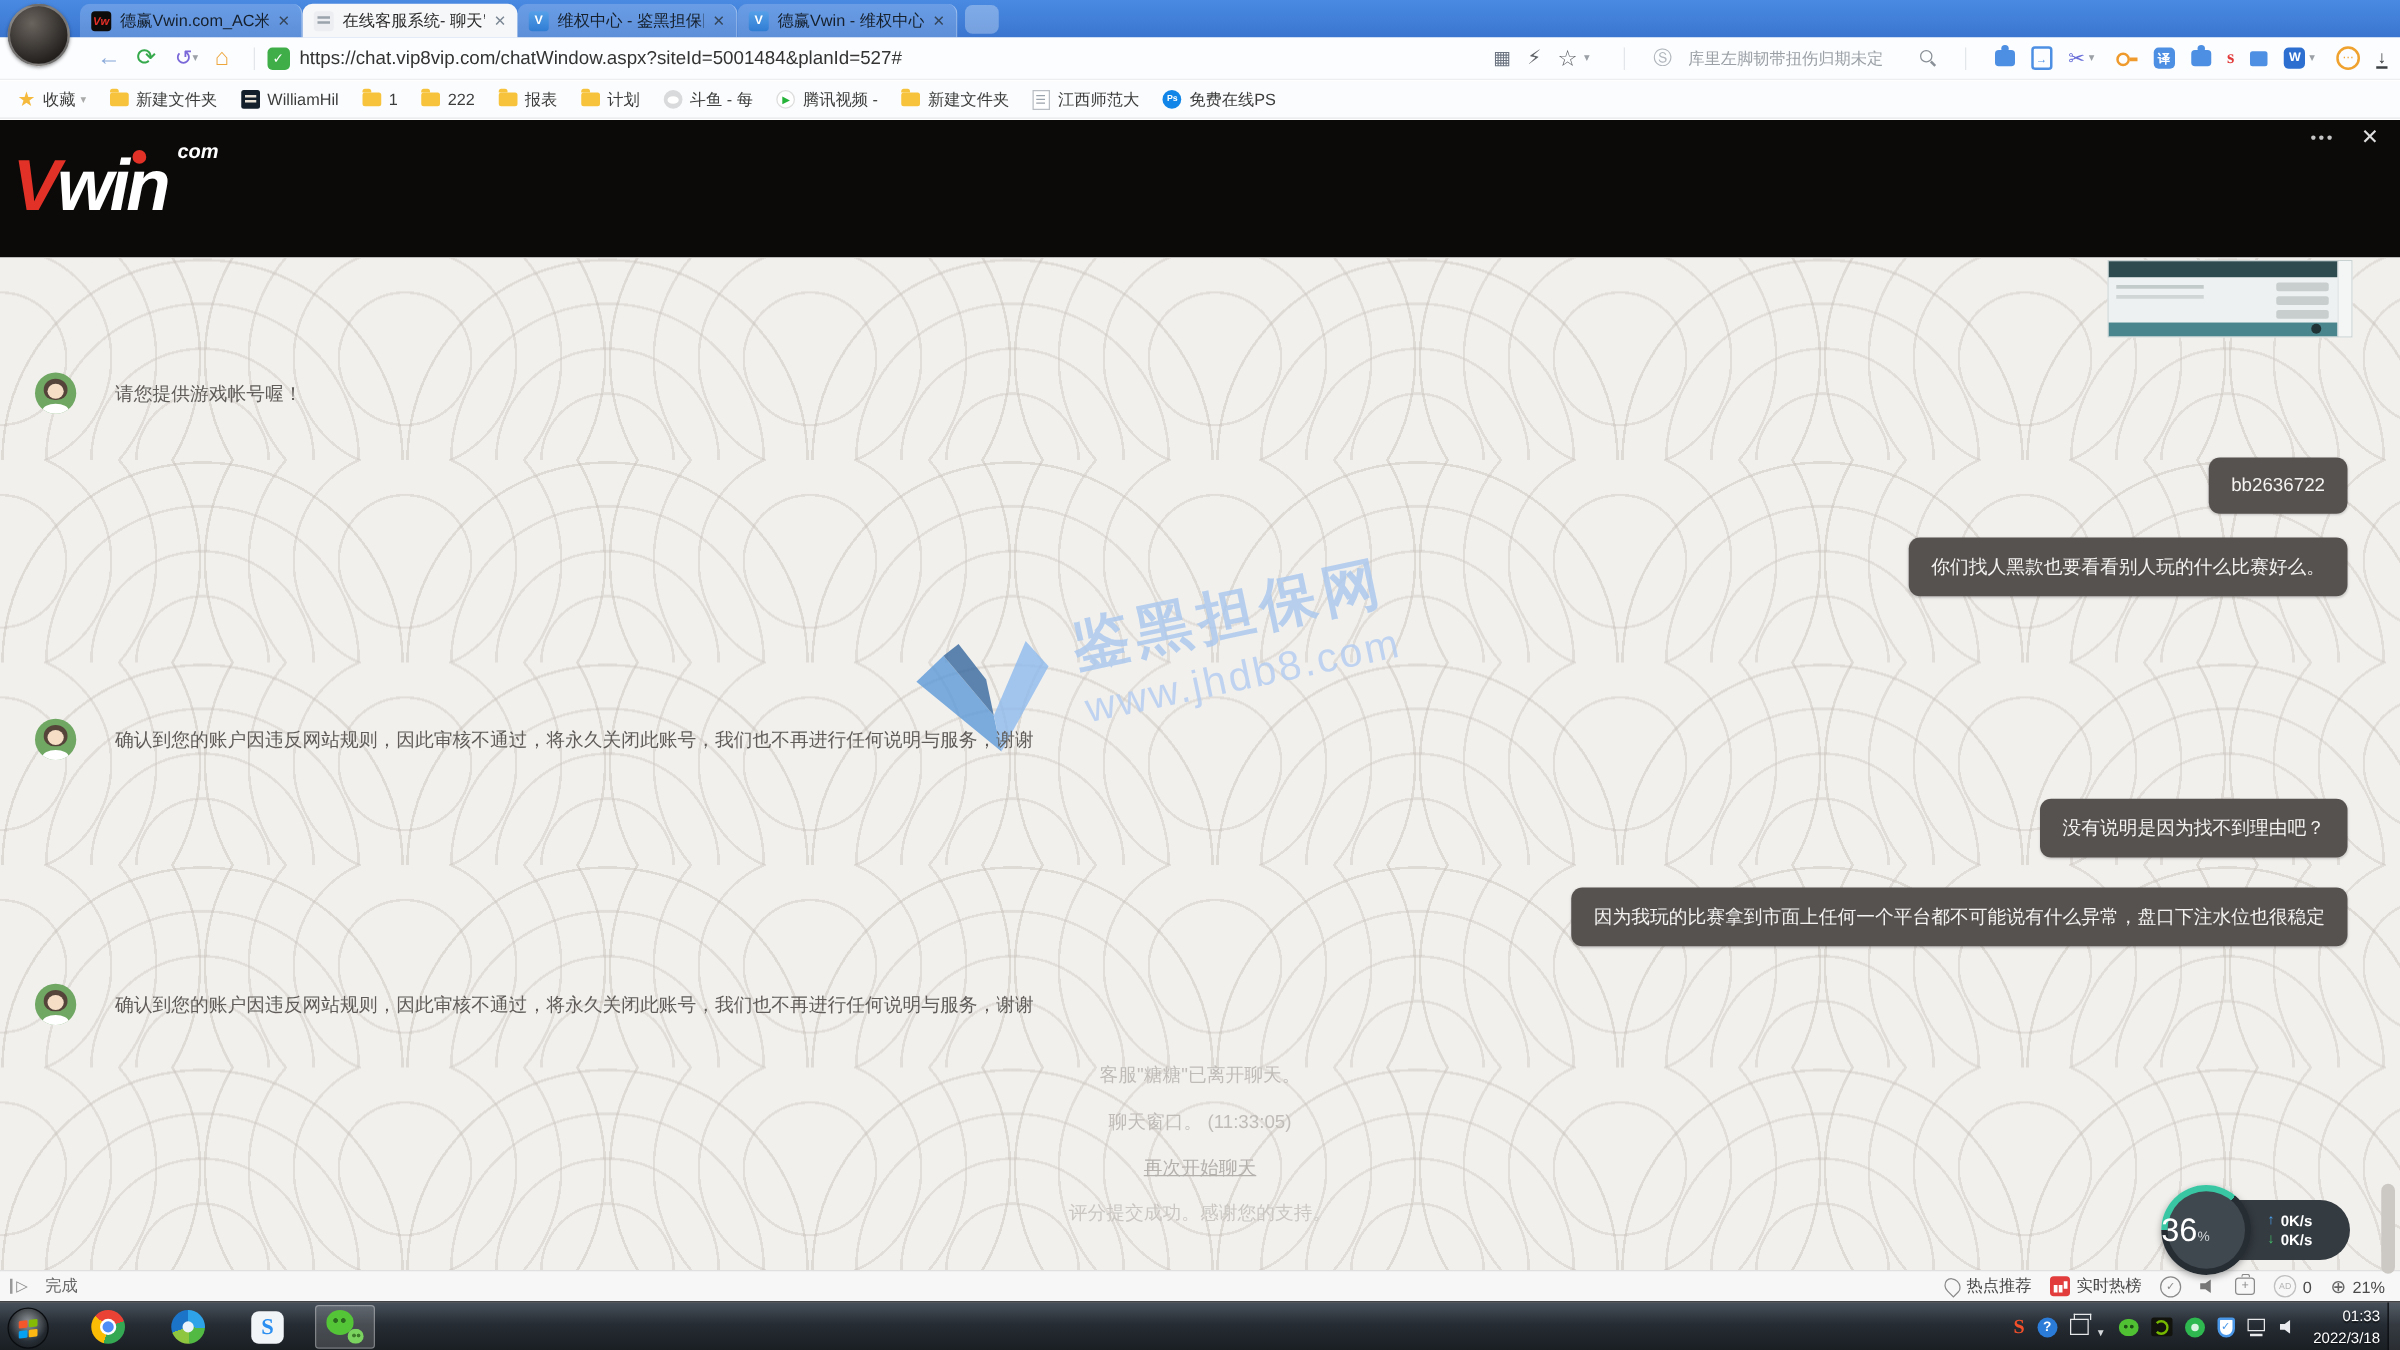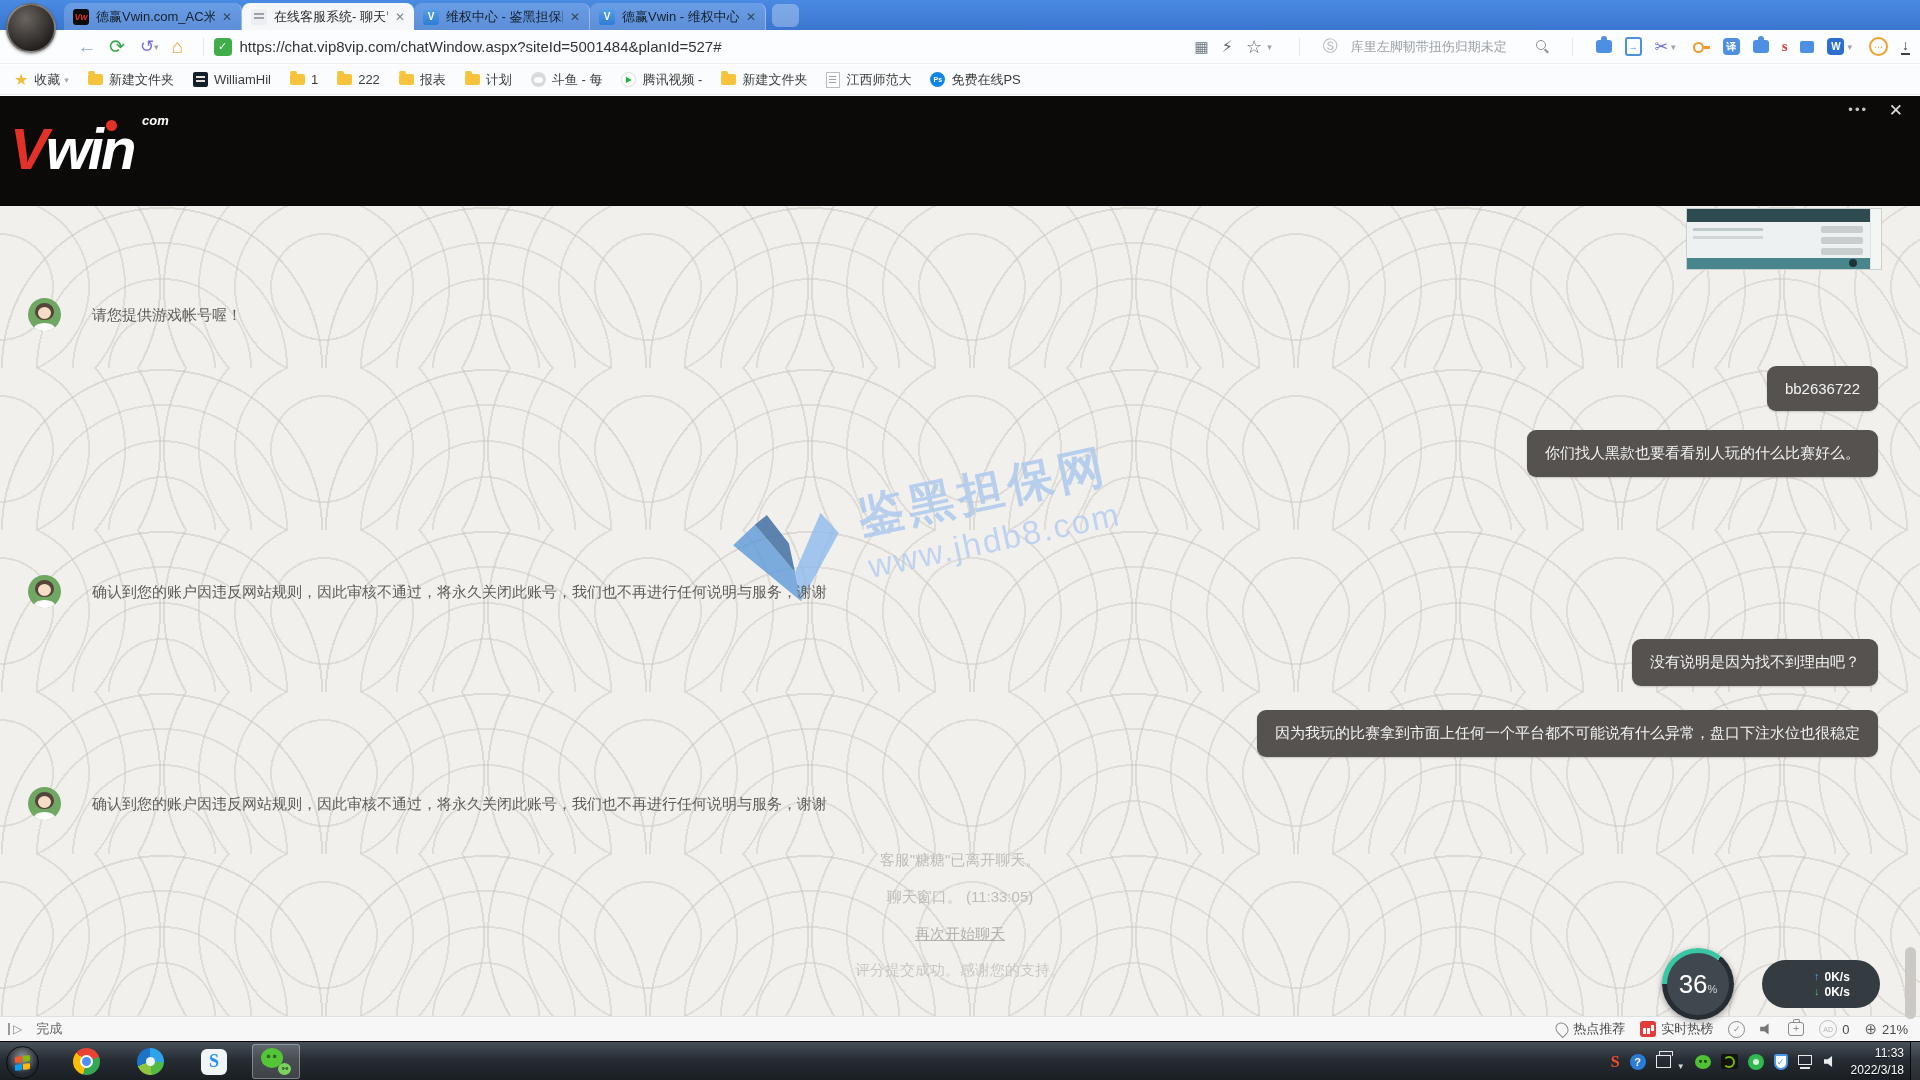--- a/index.html
+++ b/index.html
@@ -86,21 +86,21 @@
   .fv-doc{width:12px;height:14px;background:#fff;border:1px solid #b9bec4;position:relative;flex:none;}
   .fv-doc::before{content:"";position:absolute;left:2px;top:3px;width:7px;height:1.5px;background:#9aa2ab;box-shadow:0 3px 0 #9aa2ab,0 6px 0 #9aa2ab;}
   .fv-ps{width:15px;height:15px;border-radius:50%;background:#1186e8;color:#fff;font-size:7px;font-weight:bold;
          display:flex;align-items:center;justify-content:center;flex:none;}
   
   .sitehdr{position:absolute;top:96px;left:0;right:0;height:110px;background:#0c0a09;}
   .logo{position:absolute;left:10px;top:24px;font-style:italic;font-weight:bold;line-height:1;cursor:pointer;}
   .logo .lv{font-size:58px;color:#e23127;letter-spacing:-3px;}
   .logo .lr{font-size:58px;color:#fff;letter-spacing:-3px;}
   .logo .ldot{position:absolute;left:96px;top:0;width:11px;height:11px;border-radius:50%;background:#e23127;}
-  .logo .ltld{position:absolute;left:132px;top:-6px;font-size:13px;color:#fff;}
+  .logo .ltld{position:absolute;left:132px;top:-6px;font-size:16px;color:#fff;}
   .hdots{position:absolute;right:52px;top:6px;color:#c4c4c4;font-size:13px;letter-spacing:2px;cursor:pointer;}
   .hclose{position:absolute;right:17px;top:4px;color:#dedede;font-size:17px;cursor:pointer;}
   
   .chat{position:absolute;top:206px;left:0;right:0;height:810px;background-color:#f2f0ed;overflow:visible;
     background-image:
       radial-gradient(circle at 50% 100%, transparent 0 52px, rgba(201,195,188,.42) 52px 54px, transparent 54px 88px, rgba(201,195,188,.42) 88px 90px, transparent 90px 124px, rgba(201,195,188,.42) 124px 126px, transparent 126px 159px, rgba(201,195,188,.5) 159px 161px, transparent 161px),
       radial-gradient(circle at 0% 50%, transparent 0 52px, rgba(201,195,188,.42) 52px 54px, transparent 54px 88px, rgba(201,195,188,.42) 88px 90px, transparent 90px 124px, rgba(201,195,188,.42) 124px 126px, transparent 126px 159px, rgba(201,195,188,.5) 159px 161px, transparent 161px),
       radial-gradient(circle at 100% 50%, transparent 0 52px, rgba(201,195,188,.42) 52px 54px, transparent 54px 88px, rgba(201,195,188,.42) 88px 90px, transparent 90px 124px, rgba(201,195,188,.42) 124px 126px, transparent 126px 159px, rgba(201,195,188,.5) 159px 161px, transparent 161px);
     background-size:324px 162px;}
   .wm{position:absolute;left:726px;top:256px;width:470px;display:flex;align-items:center;gap:16px;
@@ -130,23 +130,23 @@
   .th-dot{position:absolute;right:14px;bottom:2px;width:8px;height:8px;border-radius:50%;background:#1f3336;}
   .th-strip{position:absolute;right:0;top:0;width:10px;bottom:0;background:#f4f6f6;border-left:1px solid #dfe3e3;}
   
   .vthumb{position:absolute;left:1905px;top:947px;width:11px;height:72px;border-radius:6px;background:#ccc9c5;cursor:grab;z-index:30;}
   .spd-pill{position:absolute;left:1762px;top:960px;width:118px;height:48px;background:#343b41;border-radius:24px;z-index:31;
             display:flex;flex-direction:column;justify-content:center;gap:3px;padding-left:52px;box-sizing:border-box;cursor:pointer;}
   .spd-row{display:flex;align-items:center;gap:5px;font-size:11px;color:#9aa0a5;line-height:1;}
   .spd-row .arr-up{color:#4aa3f0;font-weight:bold;}
   .spd-row .arr-dn{color:#45c26a;font-weight:bold;}
   .spd-row .val{color:#fff;font-weight:bold;font-size:12px;}
-  .spd-circ{position:absolute;left:1662px;top:948px;width:72px;height:72px;border-radius:50%;z-index:32;cursor:pointer;
+  .spd-circ{position:absolute;left:1729px;top:948px;width:72px;height:72px;border-radius:50%;z-index:32;cursor:pointer;
             background:conic-gradient(from -90deg,#38c7a2 0 130deg,#262d33 130deg 360deg);
-            display:flex;align-items:center;justify-content:center;box-shadow:0 2px 6px rgba(0,0,0,.35);}
+            display:flex;align-items:center;justify-content:flex-start;box-shadow:0 2px 6px rgba(0,0,0,.35);}
   .spd-circ::before{content:"";position:absolute;inset:5px;border-radius:50%;background:#40484f;}
   .spd-num{position:relative;color:#fff;font-size:26px;z-index:1;}
   .spd-num small{font-size:11px;color:#cfd4d8;}
   
   .statusbar{position:absolute;top:1016px;left:0;right:0;height:25px;background:#f7f7f7;border-top:1px solid #e0e0e0;
              display:flex;align-items:center;font-size:13px;color:#555;box-sizing:border-box;}
   .st-run{margin-left:8px;color:#888;font-size:12px;border-left:2px solid #999;padding-left:3px;line-height:1;}
   .st-done{margin-left:14px;color:#666;}
   .st-right{margin-left:auto;display:flex;align-items:center;gap:15px;padding-right:12px;color:#4a4a4a;}
   .st-it{display:flex;align-items:center;gap:5px;cursor:pointer;}
@@ -481,20 +481,20 @@
       <span class="tri tr-nv">
           <i></i>
         </span>
       <span class="tri tr-gr">
           <i></i>
         </span>
       <span class="tri tr-sh">✓</span>
       <span class="tri tr-net"></span>
       <span class="spk white"></span>
       <div class="clock">
-        <div>11:33</div>
+        <div>01:33</div>
         <div>2022/3/18</div>
       </div>
     </div>
     <div class="deskbtn"></div>
   </div>
 
 </div>
 
 </body></html>

